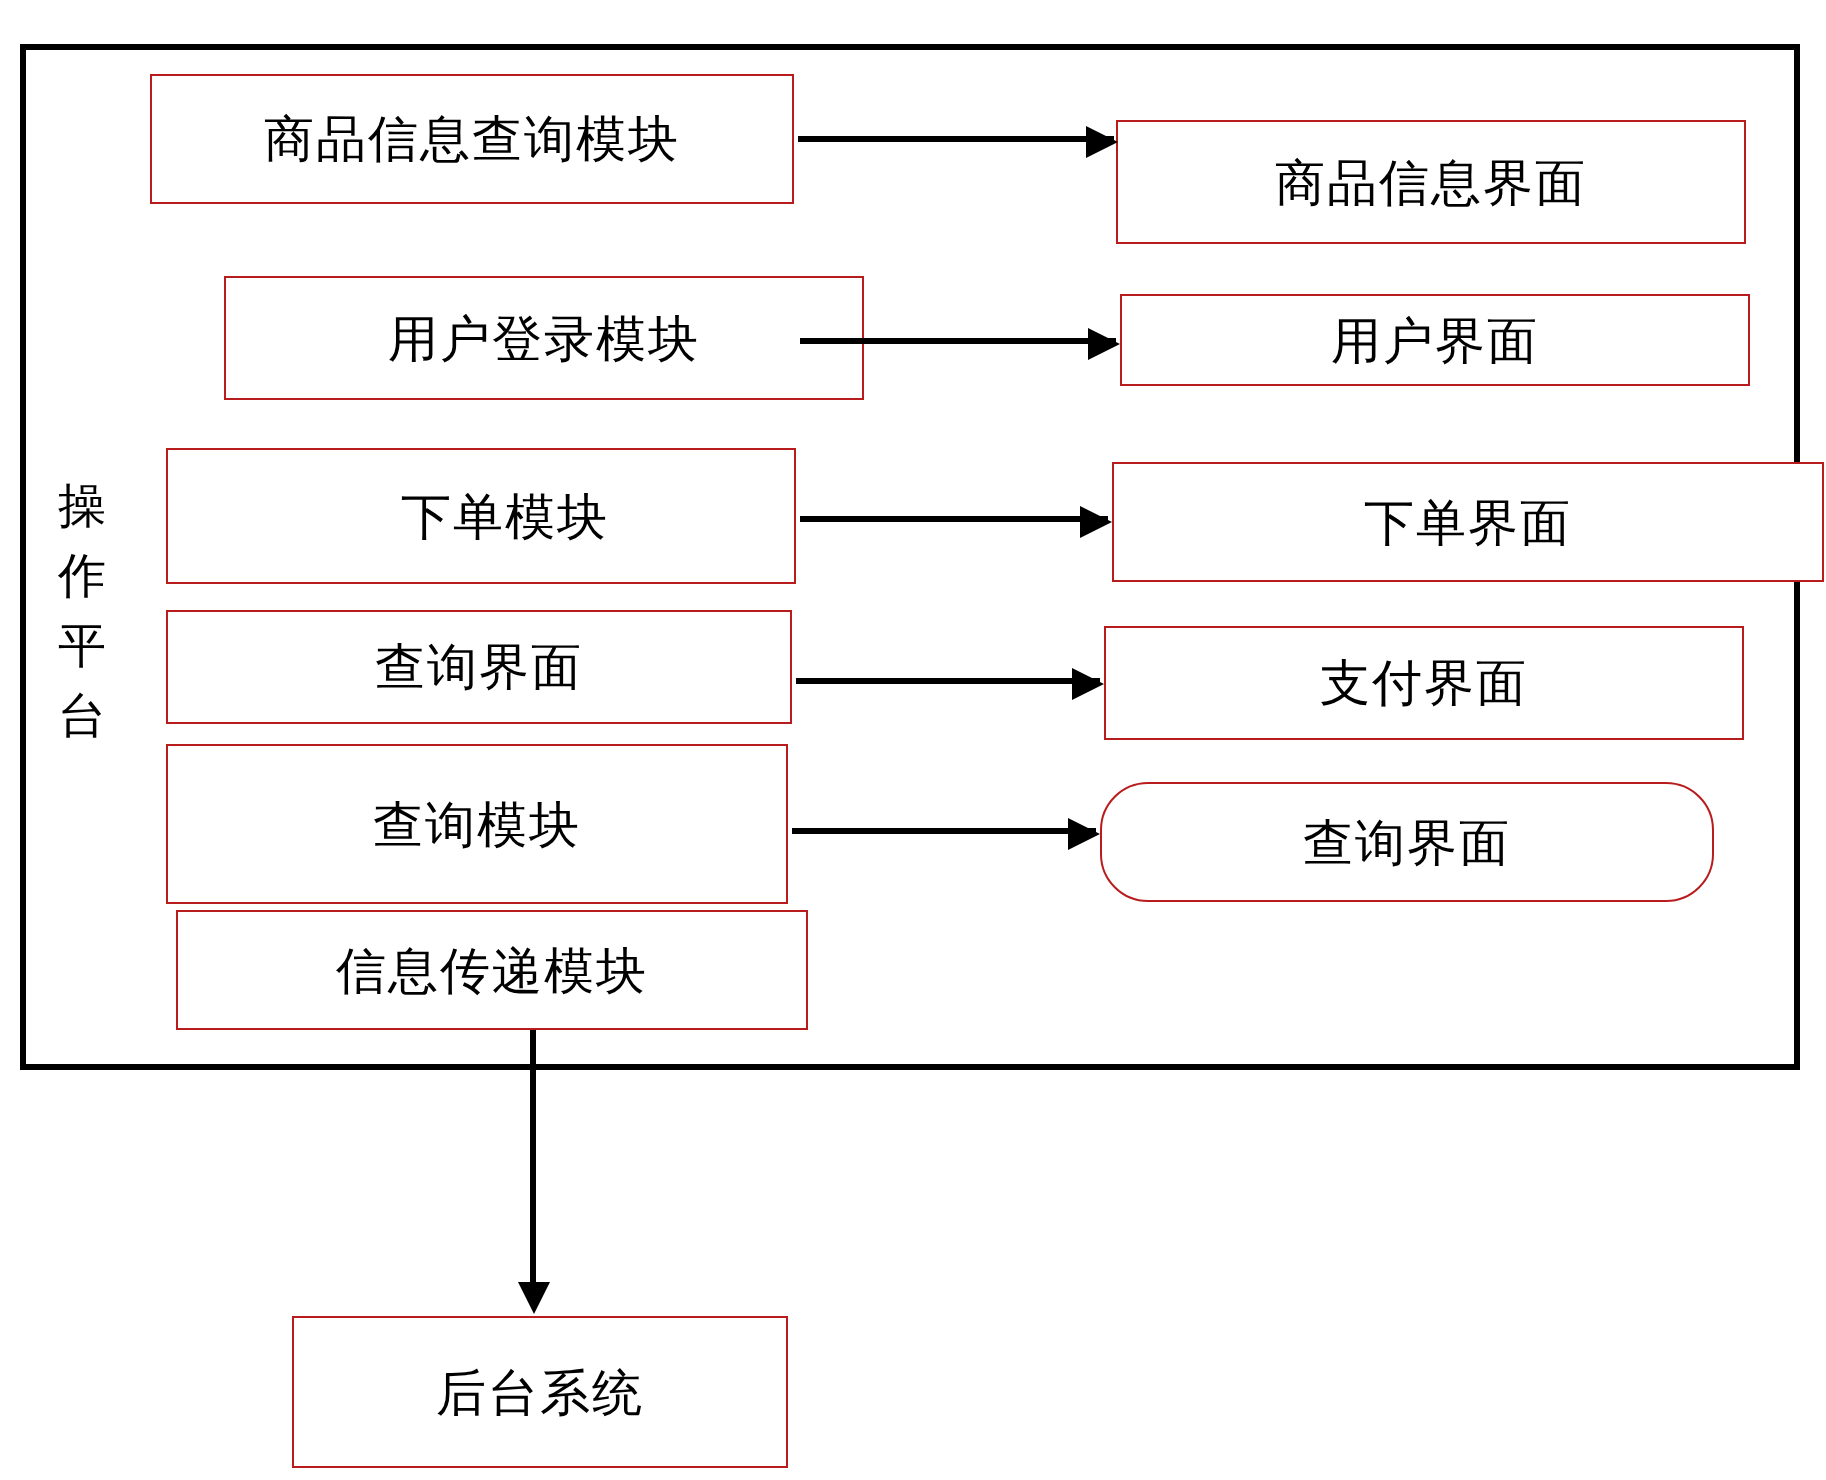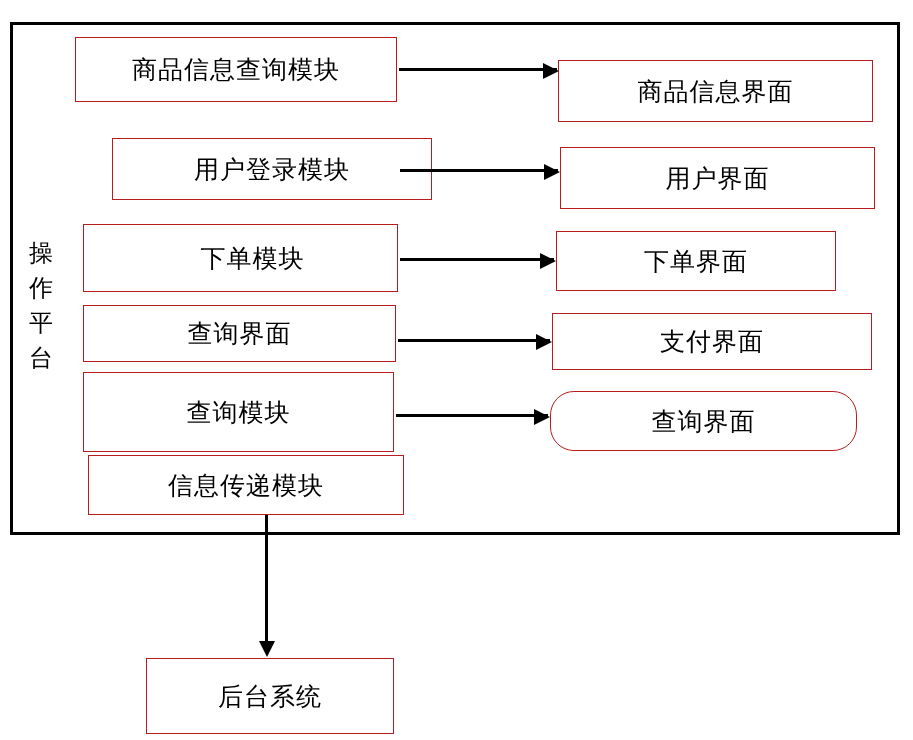--- a/index.html
+++ b/index.html
@@ -131,25 +131,25 @@
   </div>
 
   <div class="node-box" style="left:88px; top:455px; width:316px; height:60px;">
     <span class="node-label">信息传递模块</span>
   </div>
 
   <div class="node-box" style="left:558px; top:60px; width:315px; height:62px;">
     <span class="node-label">商品信息界面</span>
   </div>
 
-  <div class="node-box" style="left:560px; top:147px; width:315px; height:62px;">
+  <div class="node-box" style="left:560px; top:147px; width:315px; height:46px;">
     <span class="node-label">用户界面</span>
   </div>
 
-  <div class="node-box" style="left:556px; top:231px; width:280px; height:60px;">
+  <div class="node-box" style="left:556px; top:231px; width:356px; height:60px;">
     <span class="node-label">下单界面</span>
   </div>
 
   <div class="node-box" style="left:552px; top:313px; width:320px; height:57px;">
     <span class="node-label">支付界面</span>
   </div>
 
   <div class="node-box" style="left:550px; top:391px; width:307px; height:60px;border-radius:24px;">
     <span class="node-label">查询界面</span>
   </div>

